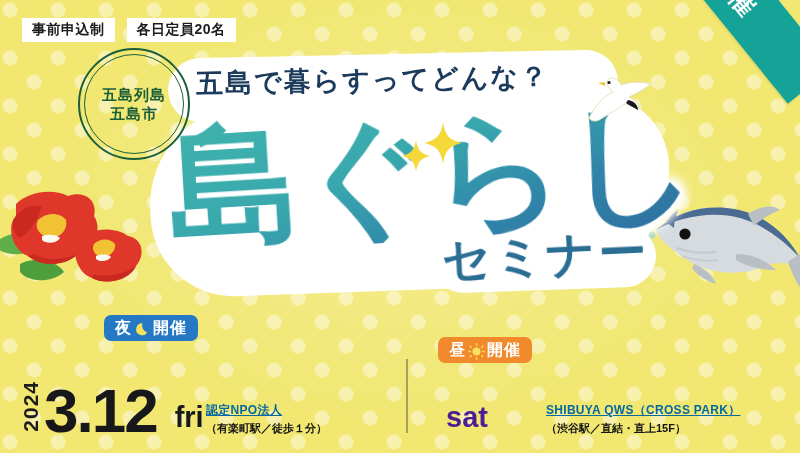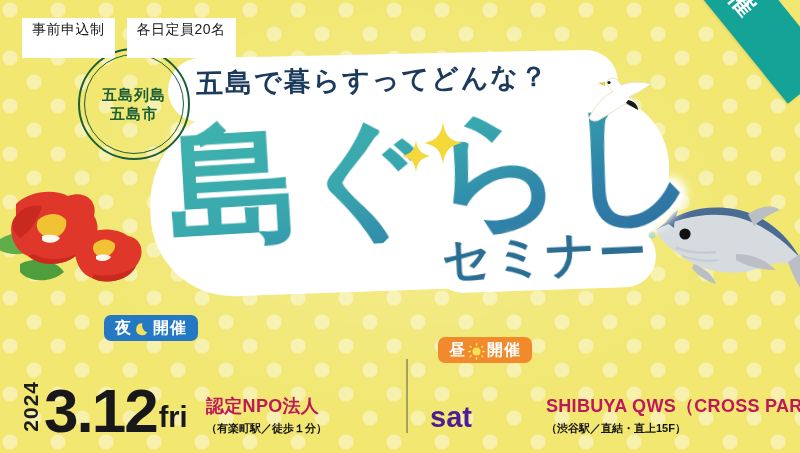--- a/index.html
+++ b/index.html
@@ -24,22 +24,22 @@
   }
   #vign{
     position:absolute;inset:0;
     background:radial-gradient(ellipse at 50% 45%, rgba(255,255,255,.22) 0%, rgba(255,255,255,0) 62%);
   }
 
   
   .top-badges{position:absolute;left:22px;top:18px;display:flex;gap:12px;z-index:30;}
   .tbadge{
     background:#fff;color:#1c1c1c;
-    font-size:14px;font-weight:400;letter-spacing:.5px;
-    padding:4px 10px 21px;line-height:1.1;
+    font-size:14px;font-weight:700;letter-spacing:.5px;
+    padding:4px 10px 5px;line-height:1.1;
     white-space:nowrap;
   }
 
   
   .stamp{
     position:absolute;left:78px;top:48px;width:112px;height:112px;z-index:28;
   }
   .stamp .ring-o,.stamp .ring-i{
     position:absolute;border-radius:50%;border:2px solid #1b5e3a;
   }
@@ -136,31 +136,31 @@
   .sess-badge.day{background:#f08a2c;left:10px;}
   .glyph{display:inline-block;width:17px;height:17px;position:relative;top:2px;}
 
   .daterow{display:flex;align-items:flex-end;}
   .yr{
     writing-mode:vertical-rl;transform:rotate(180deg);
     font-size:21px;font-weight:800;color:#1c1c1c;letter-spacing:1px;
     line-height:1;margin-right:3px;margin-bottom:5px;
   }
   .dnum{font-size:62px;font-weight:800;color:#18181a;line-height:.86;letter-spacing:-2px;}
-  .dow{font-size:29px;font-weight:800;color:#18181a;line-height:1;margin-left:2px;margin-bottom:5px;}
+  .dow{font-size:29px;font-weight:800;color:#18181a;line-height:1;margin-left:18px;margin-bottom:5px;}
   .dow.teal{color:#4c1d95;}
 
   .vdivider{
     position:absolute;left:-22px;bottom:4px;width:1.5px;height:74px;background:#8d8a58;opacity:.75;
   }
 
   .venue{position:absolute;bottom:18px;}
   .venue-left{left:206px;}
   .venue-right{left:546px;}
-  .vline{font-size:18px;font-weight:700;color:#be185d;line-height:1.32;white-space:nowrap;letter-spacing:.3px;}
+  .vline{font-size:12px;font-weight:700;color:#0369a1;line-height:1.32;white-space:nowrap;letter-spacing:.3px;text-decoration:underline;}
   .vsub{font-size:11px;font-weight:700;color:#141414;line-height:1.3;white-space:nowrap;margin-top:2px;}
 </style>
 </head>
 <body>
 
 <div id="poster">
 
   <div id="dots"></div>
   <div id="vign"></div>
 

